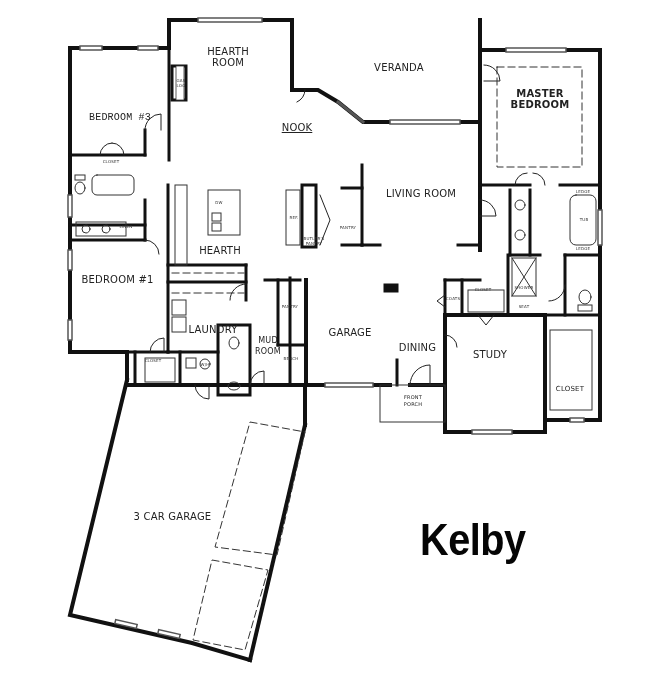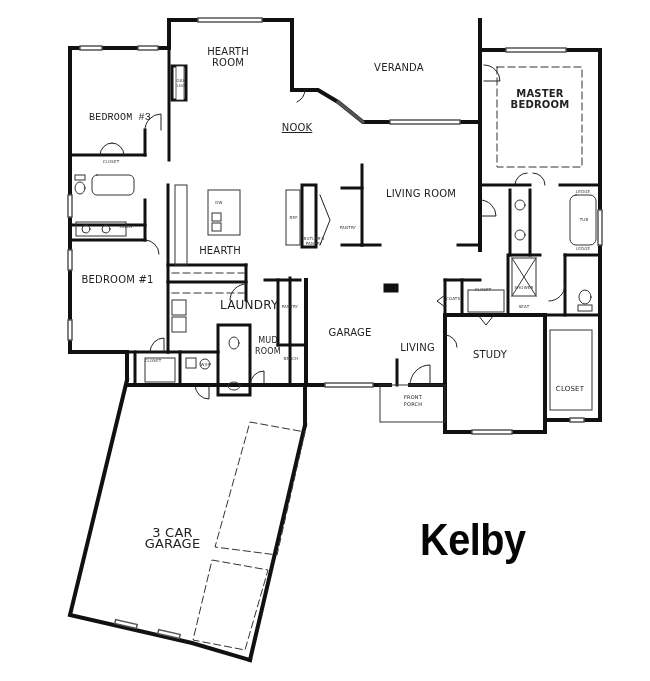--- a/index.html
+++ b/index.html
@@ -181,30 +181,30 @@
 <div class="lbl" style="left:198px;top:46px;width:60px;">HEARTH
 ROOM</div>
 <div class="lbl" style="left:364px;top:62px;width:70px;">VERANDA</div>
 <div class="lbl" style="left:272px;top:122px;width:50px;text-decoration:underline;">NOOK</div>
 <div class="lbl" style="left:505px;top:88px;width:70px;font-weight:bold;">MASTER
 BEDROOM</div>
 <div class="lbl" style="left:80px;top:112px;width:80px;font-family:Liberation Mono, monospace;">BEDROOM #3</div>
 <div class="lbl" style="left:190px;top:245px;width:60px;">HEARTH</div>
 <div class="lbl" style="left:376px;top:188px;width:90px;text-align:center;">LIVING ROOM</div>
 <div class="lbl" style="left:75px;top:274px;width:85px;">BEDROOM #1</div>
-<div class="lbl" style="left:188px;top:300px;width:50px;font-size:12px;padding-left:32px;">LAUNDRY</div>
+<div class="lbl" style="left:188px;top:324px;width:50px;font-size:10px;">LAUNDRY</div>
 <div class="lbl" style="left:250px;top:335px;width:36px;font-size:8px;">MUD
 ROOM</div>
 <div class="lbl" style="left:320px;top:327px;width:60px;">GARAGE</div>
-<div class="lbl" style="left:395px;top:342px;width:45px;">LIVING</div>
+<div class="lbl" style="left:395px;top:342px;width:45px;">DINING</div>
 <div class="lbl" style="left:465px;top:349px;width:50px;">STUDY</div>
 <div class="lbl" style="left:550px;top:384px;width:40px;font-size:7px;">CLOSET</div>
 <div class="lbl" style="left:392px;top:394px;width:42px;font-size:5px;line-height:7px;">FRONT
 PORCH</div>
-<div class="lbl" style="left:125px;top:511px;width:95px;font-size:13px;margin-top:16px;">3 CAR GARAGE</div>
+<div class="lbl" style="left:125px;top:511px;width:95px;font-size:10px;">3 CAR GARAGE</div>
 
 <div class="lbl sm" style="left:176px;top:78px;width:10px;">GAS
 LOG</div>
 <div class="lbl sm" style="left:96px;top:159px;width:30px;">CLOSET</div>
 <div class="lbl sm" style="left:138px;top:358px;width:30px;">CLOSET</div>
 <div class="lbl sm" style="left:468px;top:287px;width:30px;">CLOSET</div>
 <div class="lbl sm" style="left:444px;top:296px;width:18px;">COATS</div>
 <div class="lbl sm" style="left:336px;top:225px;width:24px;">PANTRY</div>
 <div class="lbl sm" style="left:302px;top:236px;width:24px;">BUTLER'S
 PANTRY</div>

